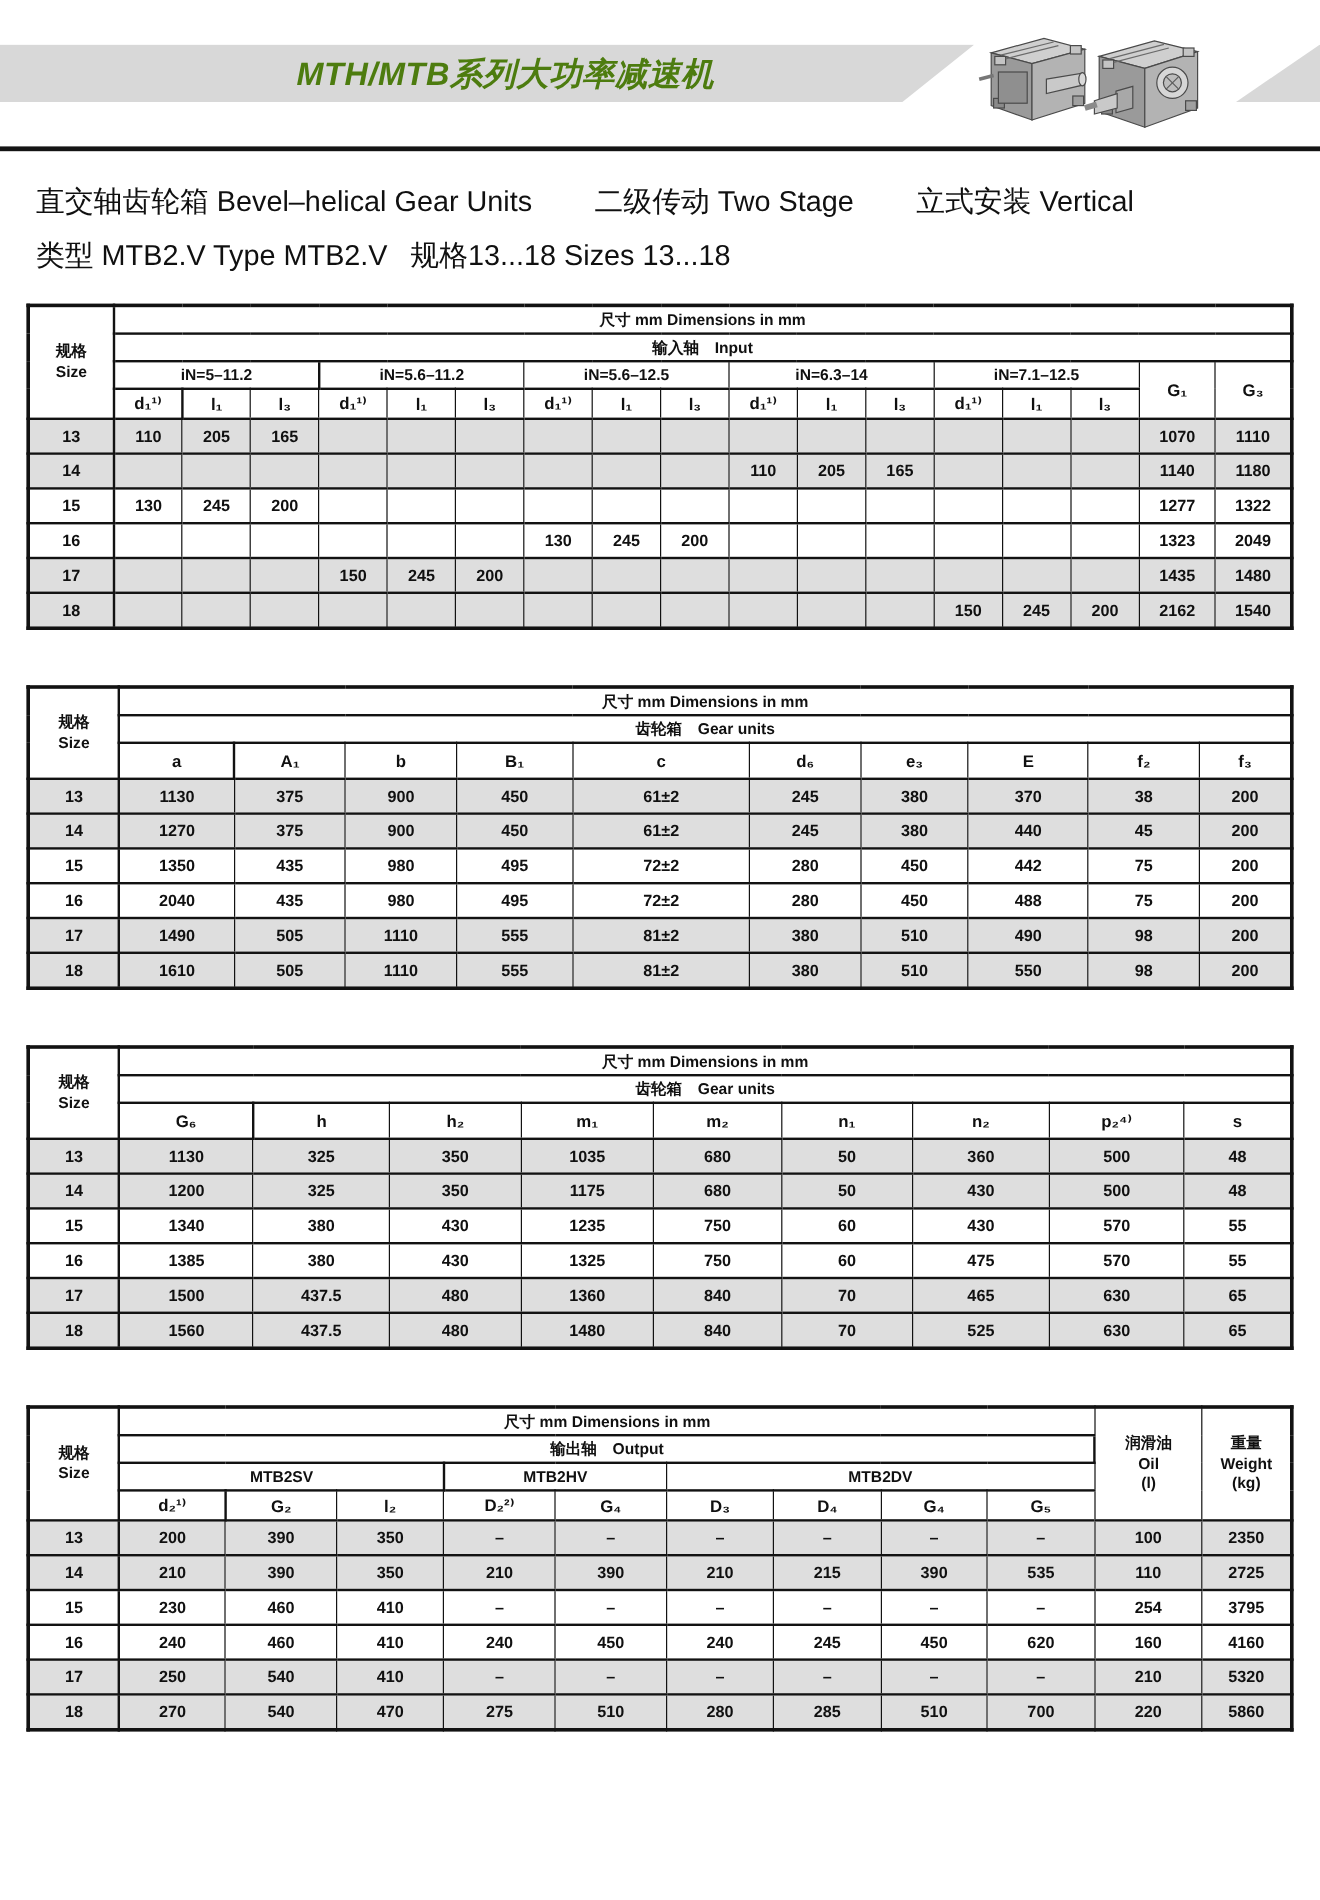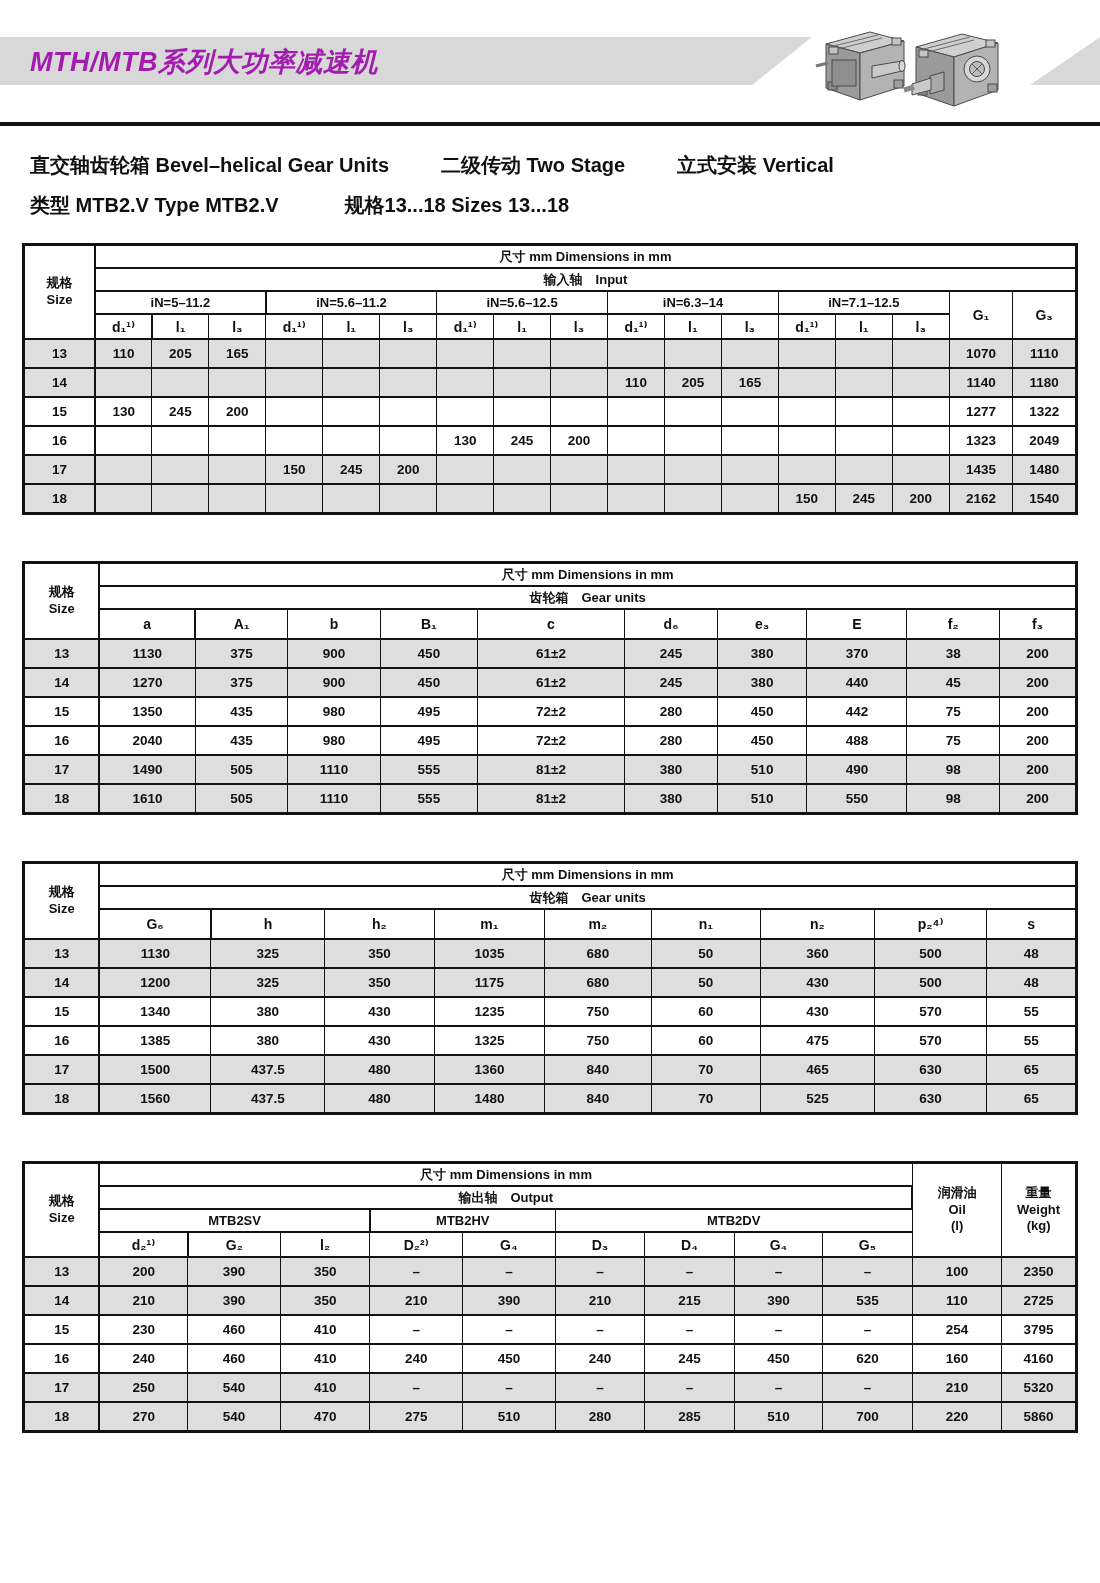--- a/index.html
+++ b/index.html
@@ -8,31 +8,31 @@
     font-family:"Liberation Sans","DejaVu Sans",sans-serif;color:#101010;
   }
   
   .page-header{position:relative;height:122px;border-bottom:4px solid #141414;}
   .banner-band{
     position:absolute;top:37px;left:0;width:812px;height:48px;background:#d8d8d8;
     clip-path:polygon(0 0,100% 0,calc(100% - 60px) 100%,0 100%);
   }
   .banner-title{
     display:block;padding:7px 0 0 30px;font-size:27px;font-weight:bold;font-style:italic;
-    letter-spacing:.5px;color:#a21caf;white-space:nowrap;
+    letter-spacing:.5px;color:#4d7c0f;white-space:nowrap;text-align:center;
   }
   .banner-sliver{
     position:absolute;top:37px;left:1030px;width:70px;height:48px;background:#d8d8d8;
     clip-path:polygon(100% 0,100% 100%,0 100%);
   }
   .product-images{position:absolute;top:14px;left:812px;width:200px;height:102px;}
   
-  .intro-line{display:flex;margin:0 30px;font-size:20px;font-weight:bold;white-space:nowrap;}
+  .intro-line{display:flex;margin:0 30px;font-size:24px;font-weight:normal;white-space:nowrap;}
   .intro-line-1{margin-top:26px;gap:52px;}
-  .intro-line-2{margin-top:13px;gap:66px;}
+  .intro-line-2{margin-top:13px;gap:19px;}
   
   .tables-wrap{margin:0 22px;}
   table.dims{
     width:100%;border-collapse:collapse;table-layout:fixed;
     border:3px solid #121212;margin-top:46px;
   }
   table.dims.first{margin-top:24px;}
   table.dims th,table.dims td{
     border:1.5px solid #121212;border-top-width:2.5px;border-bottom-width:2.5px;
     padding:0;text-align:center;vertical-align:middle;font-weight:bold;color:#101010;

